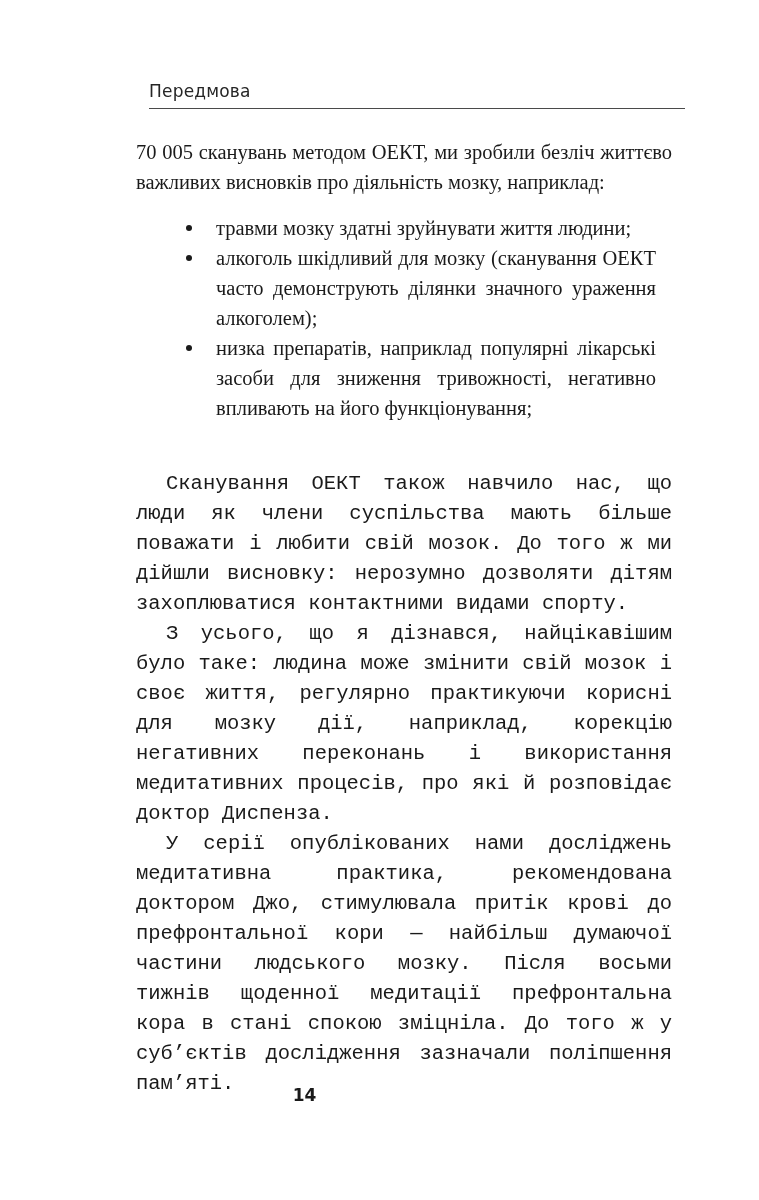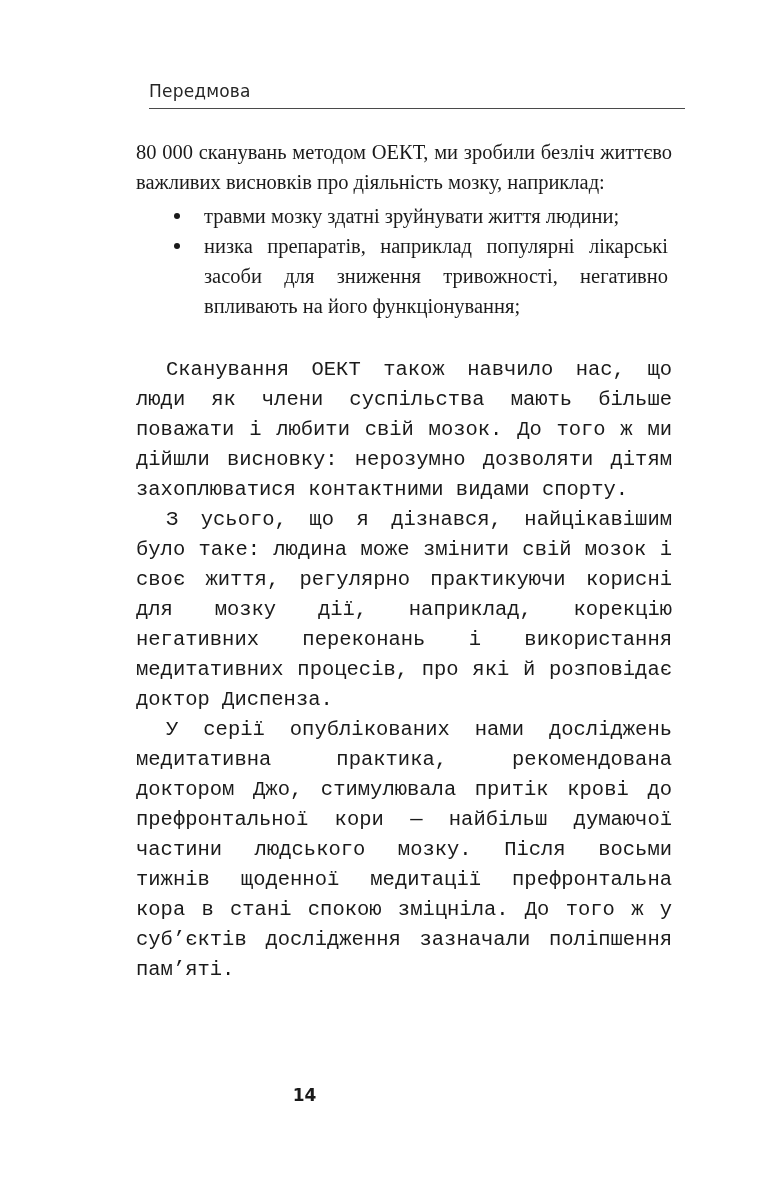--- a/index.html
+++ b/index.html
@@ -64,21 +64,21 @@
     text-align: justify;
     text-justify: inter-word;
     hyphens: manual;
     letter-spacing: 0;
   }
   p.body-par.no-indent { text-indent: 0; }
   p.body-par.indent { text-indent: 30px; font-family: Liberation Mono, monospace; }
 
   
   ul.bullets {
-    margin: 4px;
+    margin: 16px;
     padding: 0;
     list-style: none;
   }
   ul.bullets > li {
     position: relative;
     margin: 0;
     padding-left: 64px;
     font-size: 20.5px;
     line-height: 30px;
     text-align: justify;
@@ -113,26 +113,30 @@
 
 <div class="page">
 
   <div class="running-head">
     <div class="running-head-title">Передмова</div>
     <div class="running-head-rule"></div>
   </div>
 
   <div class="column">
 
-    <p class="body-par no-indent">80 000 сканувань методом ОЕКТ, ми зробили безліч життєво важливих висновків про діяльність мозку, наприклад:</p>
+    <p class="body-par no-indent">70 005 сканувань методом ОЕКТ, ми зробили безліч життєво важливих висновків про діяльність мозку, наприклад:</p>
 
     <ul class="bullets">
       <li>
         <span class="bullet-dot"></span>
         <span>травми мозку здатні зруйнувати життя людини;</span>
+      </li>
+      <li>
+        <span class="bullet-dot"></span>
+        <span>алкоголь шкідливий для мозку (сканування ОЕКТ часто демонструють ділянки значного ураження алкоголем);</span>
       </li>
       <li>
         <span class="bullet-dot"></span>
         <span>низка препаратів, наприклад популярні лікар­ські засоби для зниження тривожності, нега­тивно впливають на його функціонування;</span>
       </li>
     </ul>
 
     <div class="spacer-line"></div>
 
     <p class="body-par indent">Сканування ОЕКТ також навчило нас, що люди як члени суспільства мають більше поважати і любити свій мозок. До того ж ми дійшли висновку: нерозумно дозволяти дітям захоплюватися контактними видами спорту.</p>

